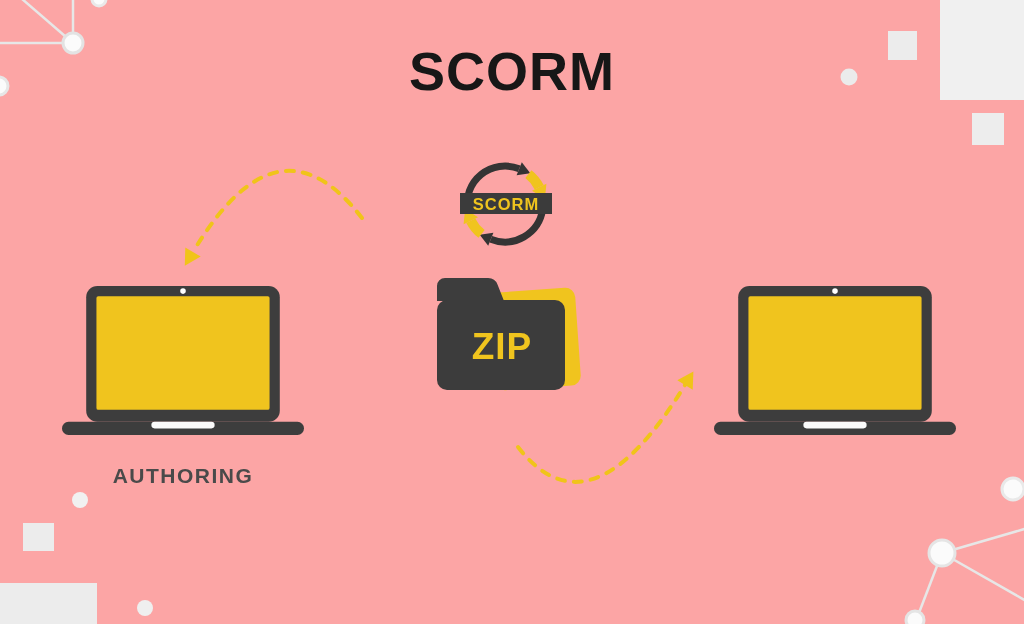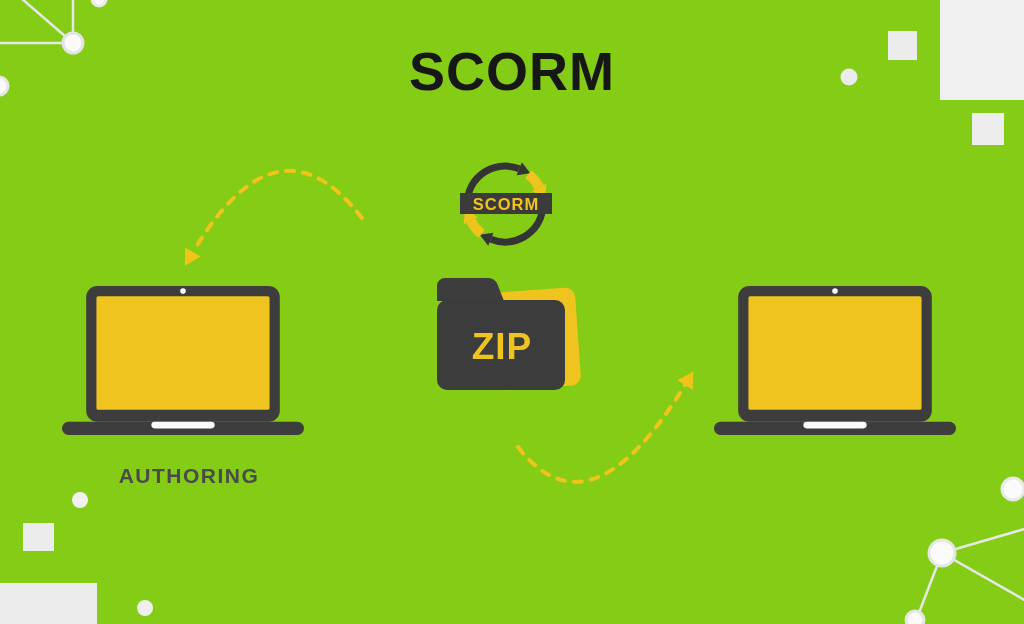--- a/index.html
+++ b/index.html
@@ -1,30 +1,30 @@
 <!DOCTYPE html>
 <html><head>
 <meta charset="utf-8">
 <style>
   html,body{margin:0;padding:0;background:#ffffff;}
   #stage{
     position:relative;width:1024px;height:624px;overflow:hidden;
-    background:#84cc16;
+    background:#fca5a5;
     font-family:"Liberation Sans", sans-serif;
   }
   .abs{position:absolute;}
   #page-title{
     top:40px;left:0;width:1024px;text-align:center;
     font-size:54px;font-weight:800;letter-spacing:1px;color:#171717;
   }
   .node-label{
     top:464px;width:242px;text-align:center;
     font-size:21px;font-weight:700;letter-spacing:1.5px;color:#4a4a4a;
   }
-  #authoring-label{left:68px;}
+  #authoring-label{left:62px;}
   #lms-label{left:714px;}
   svg{display:block;}
 </style>
 </head>
 <body>
 
 <div id="stage">
 
   <svg class="abs" style="left:0;top:0" width="150" height="110" viewBox="0 0 150 110">
     <g stroke="#e7e7e7" stroke-width="2.5" fill="none">

